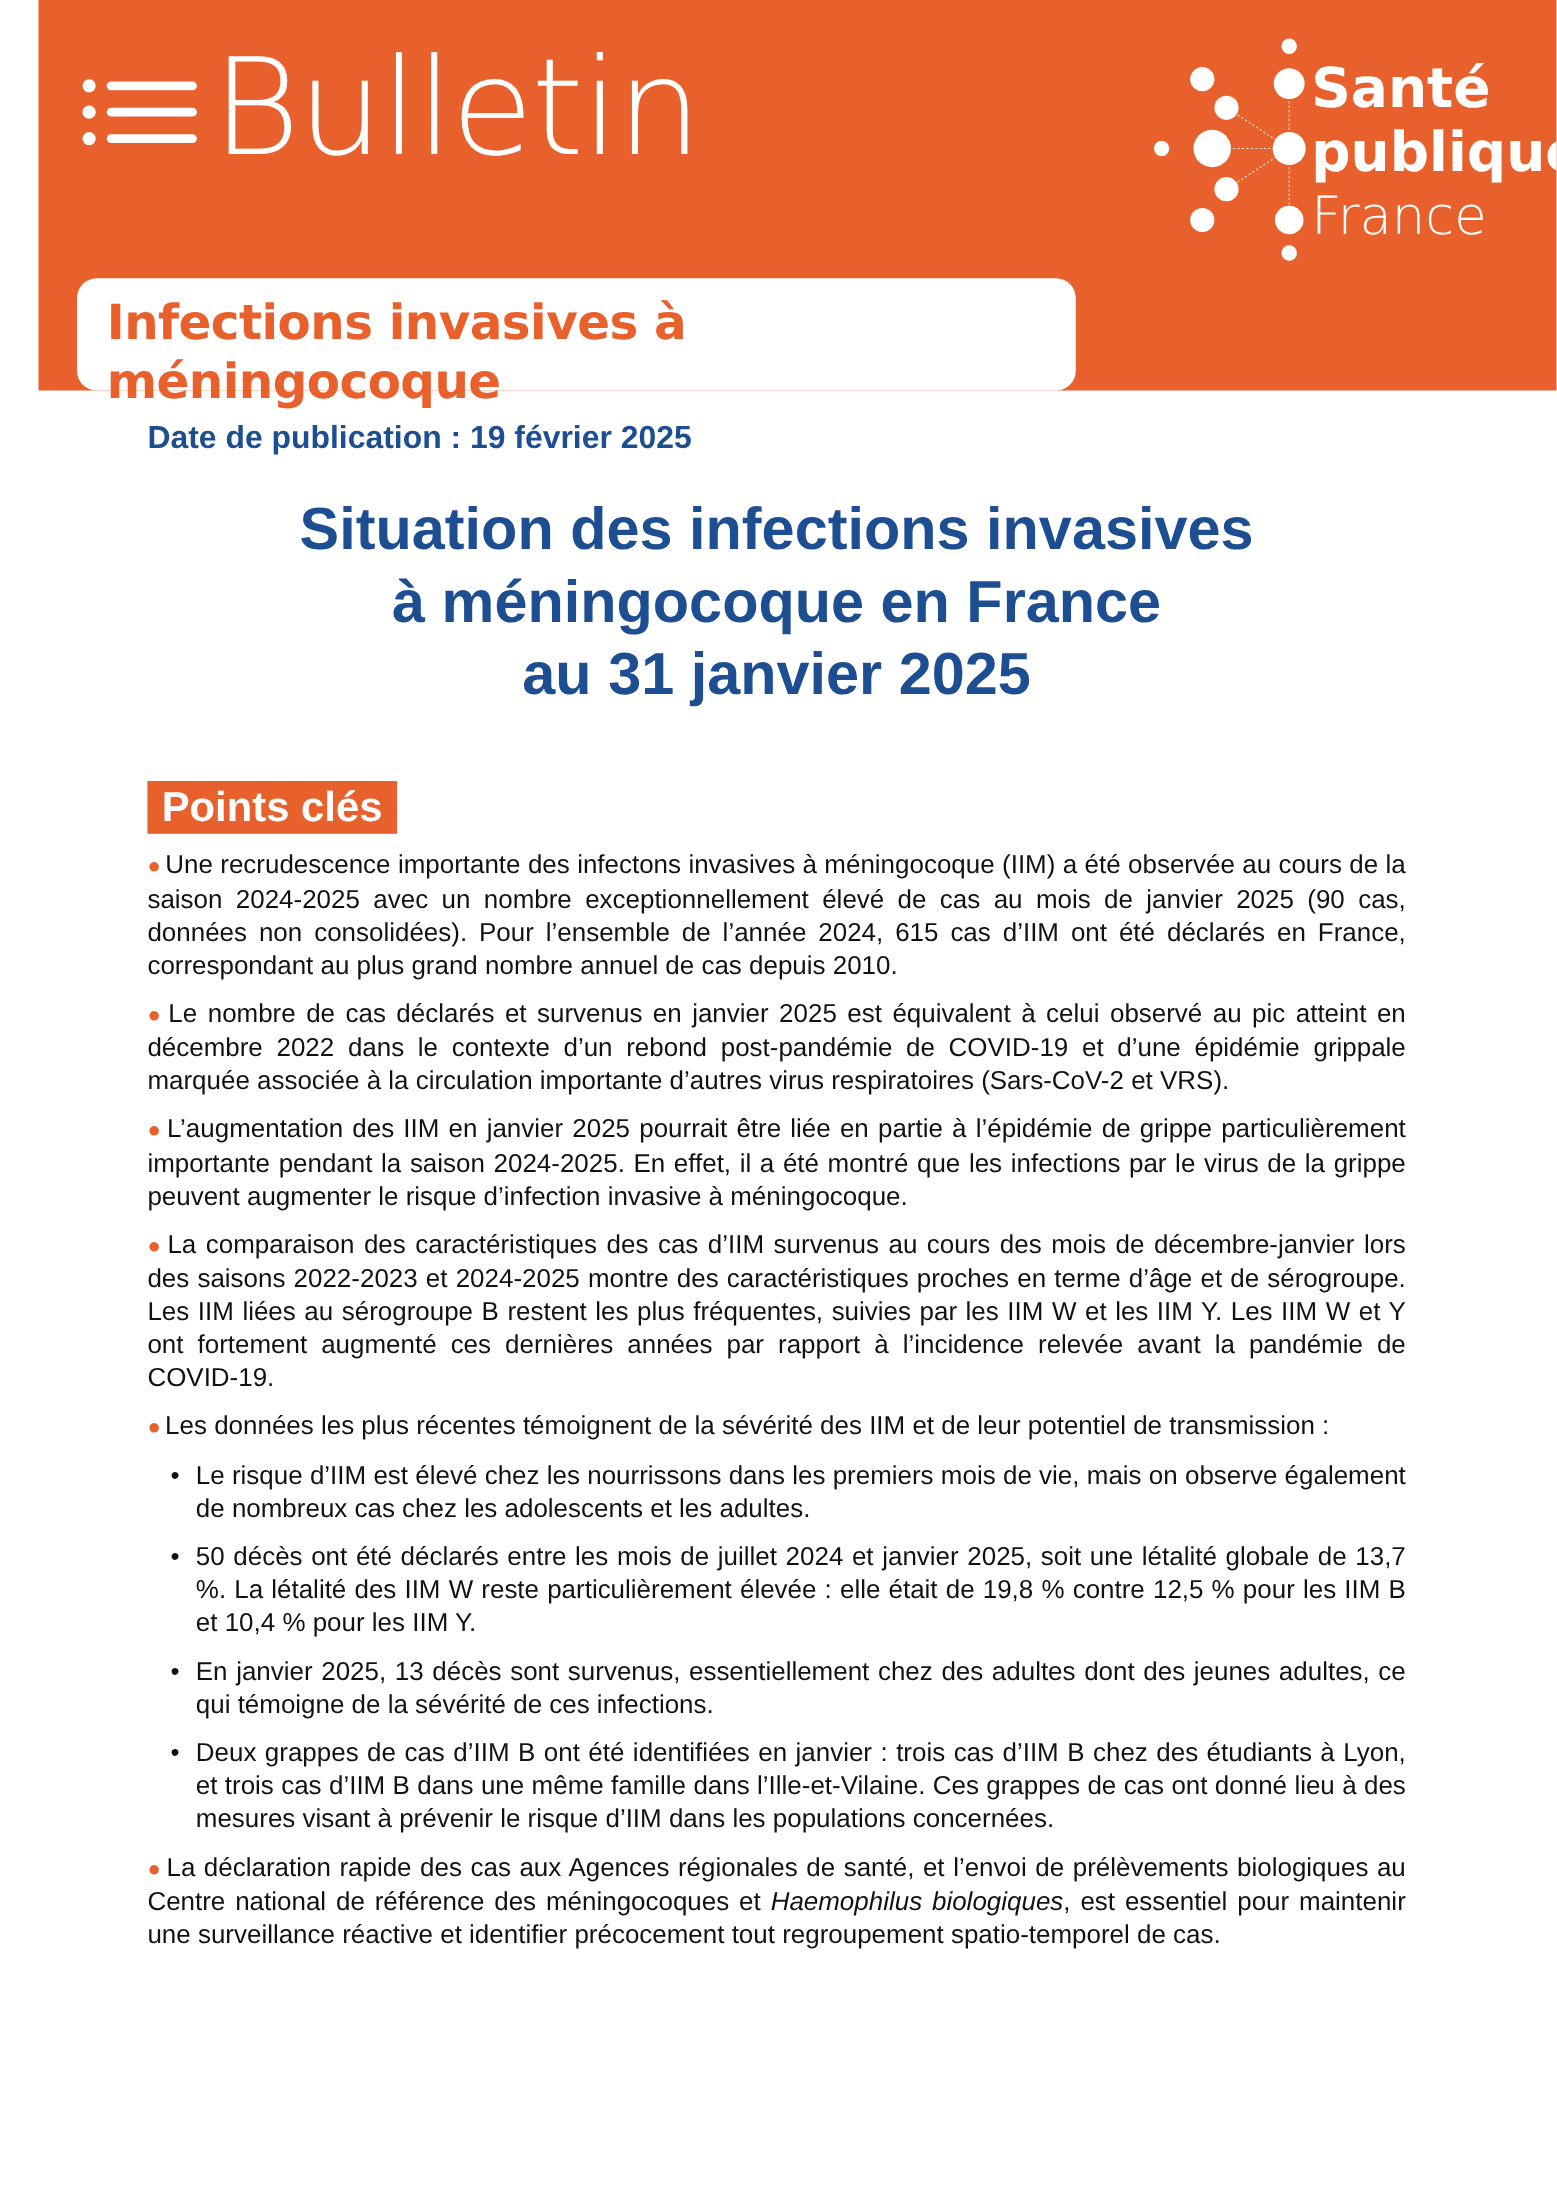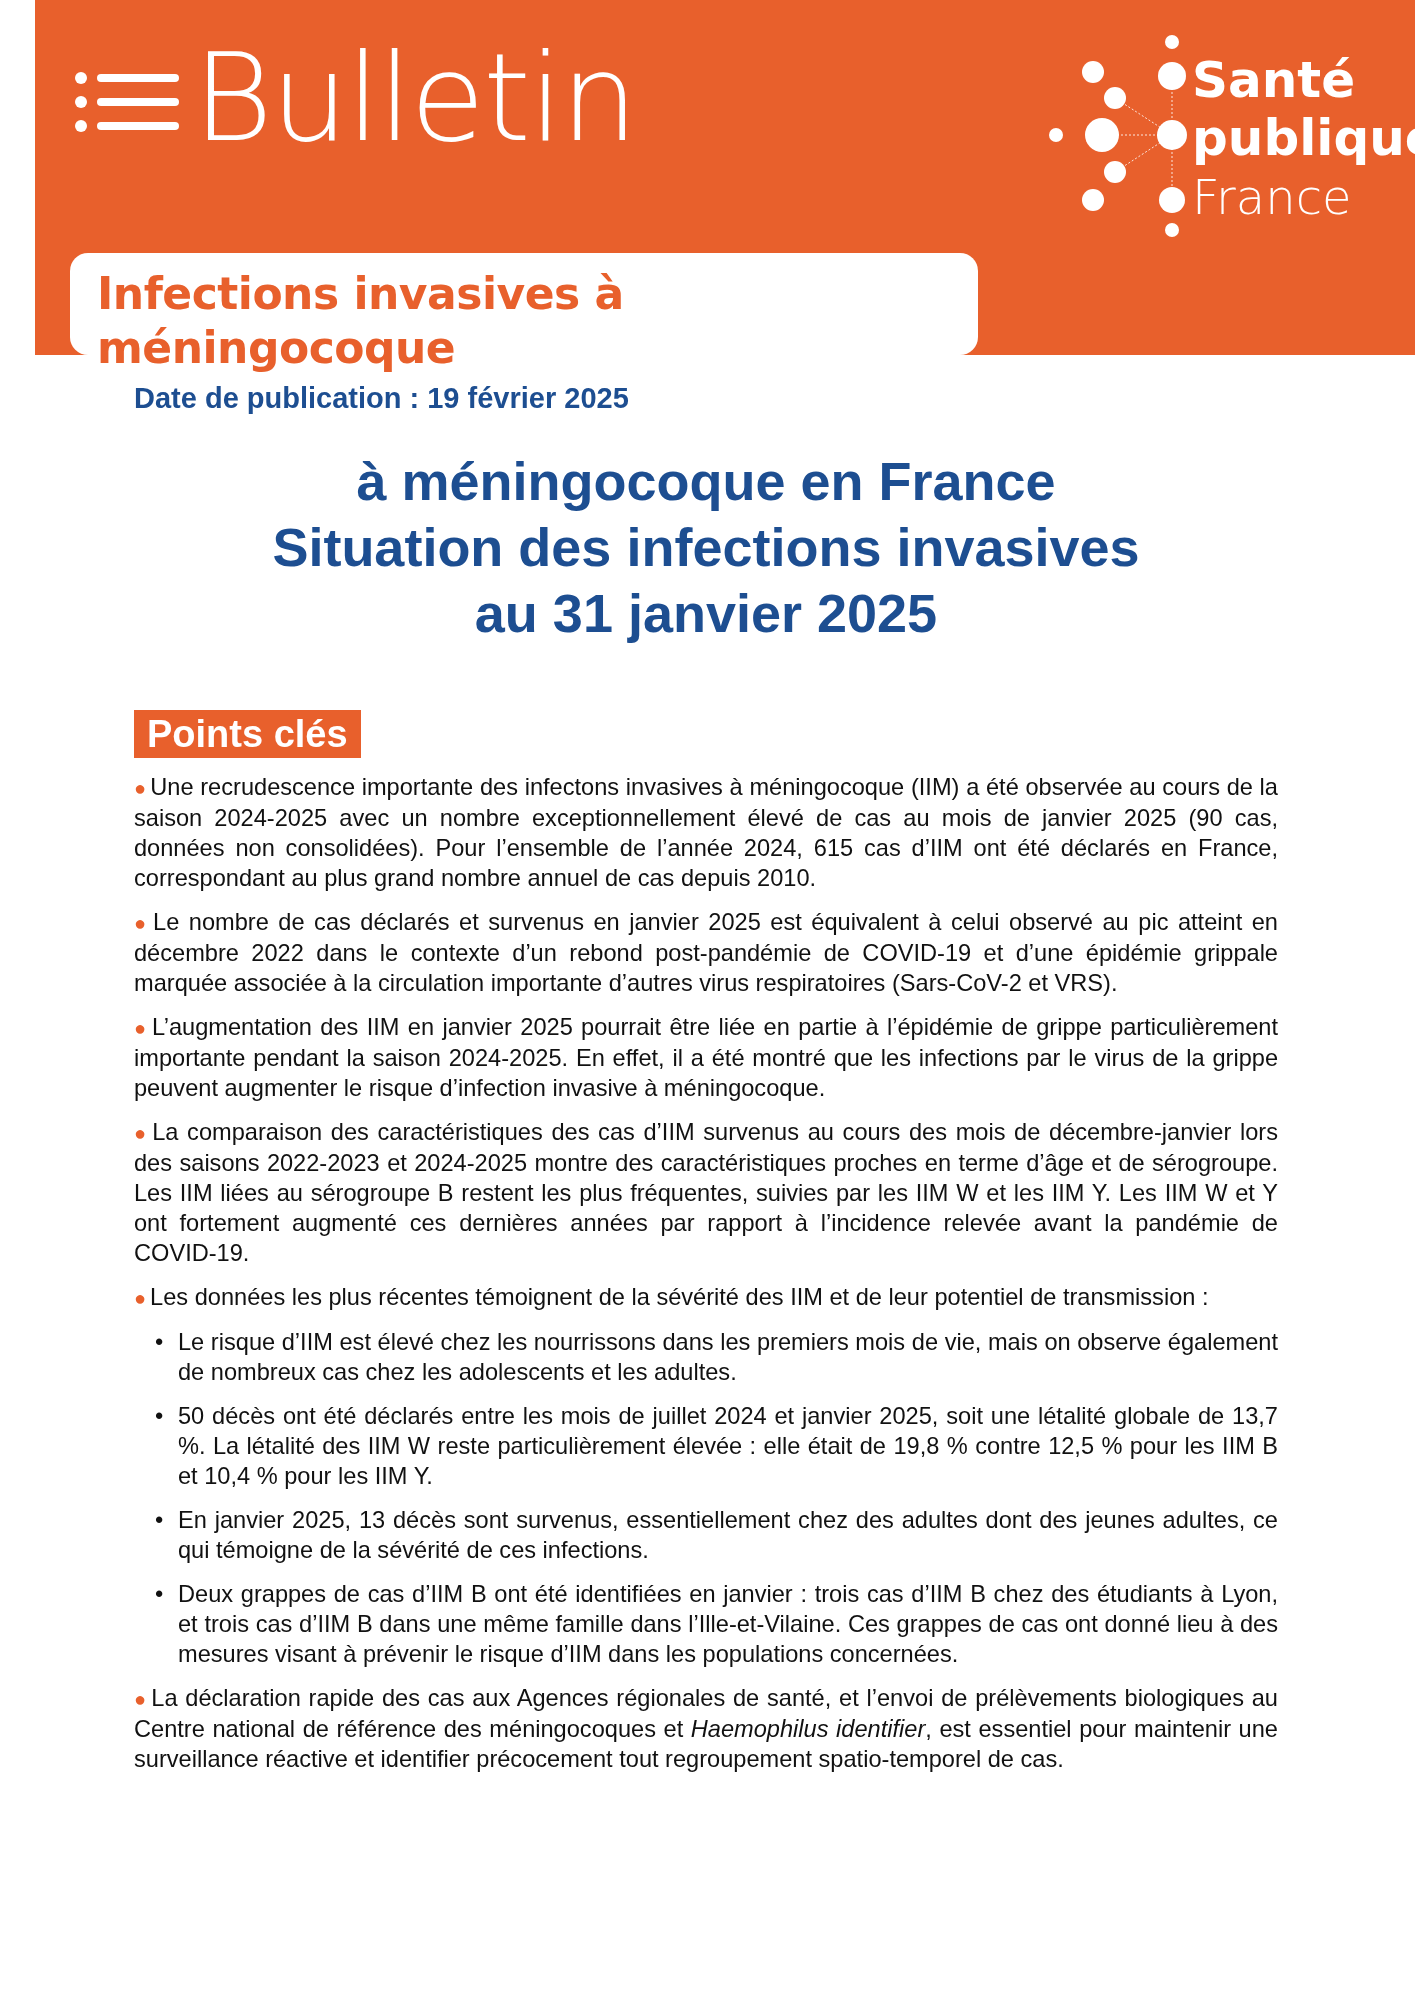--- a/index.html
+++ b/index.html
@@ -71,33 +71,33 @@
   </div>
 
   <div class="pill">
     <span>Infections invasives à méningocoque</span>
   </div>
 </div>
 
 <div class="pub-date">Date de publication : 19 février 2025</div>
 
 <div class="title">
+  <div>Situation des infections invasives</div>
   <div>à méningocoque en France</div>
-  <div>Situation des infections invasives</div>
   <div>au 31 janvier 2025</div>
 </div>
 
 <div class="points-title">Points clés</div>
 
 <div class="content">
   <p class="para"><span class="bullet-dot">●</span><span>Une recrudescence importante des infectons invasives à méningocoque (IIM) a été observée au cours de la saison 2024-2025 avec un nombre exceptionnellement élevé de cas au mois de janvier 2025 (90 cas, données non consolidées). Pour l’ensemble de l’année 2024, 615 cas d’IIM ont été déclarés en France, correspondant au plus grand nombre annuel de cas depuis 2010.</span></p>
   <p class="para"><span class="bullet-dot">●</span><span>Le nombre de cas déclarés et survenus en janvier 2025 est équivalent à celui observé au pic atteint en décembre 2022 dans le contexte d’un rebond post-pandémie de COVID-19 et d’une épidémie grippale marquée associée à la circulation importante d’autres virus respiratoires (Sars-CoV-2 et VRS).</span></p>
   <p class="para"><span class="bullet-dot">●</span><span>L’augmentation des IIM en janvier 2025 pourrait être liée en partie à l’épidémie de grippe particulièrement importante pendant la saison 2024-2025. En effet, il a été montré que les infections par le virus de la grippe peuvent augmenter le risque d’infection invasive à méningocoque.</span></p>
   <p class="para"><span class="bullet-dot">●</span><span>La comparaison des caractéristiques des cas d’IIM survenus au cours des mois de décembre-janvier lors des saisons 2022-2023 et 2024-2025 montre des caractéristiques proches en terme d’âge et de sérogroupe. Les IIM liées au sérogroupe B restent les plus fréquentes, suivies par les IIM W et les IIM Y. Les IIM W et Y ont fortement augmenté ces dernières années par rapport à l’incidence relevée avant la pandémie de COVID-19.</span></p>
   <p class="para" style="margin-bottom:14px"><span class="bullet-dot">●</span><span>Les données les plus récentes témoignent de la sévérité des IIM et de leur potentiel de transmission :</span></p>
   <ul class="sub">
     <li>Le risque d’IIM est élevé chez les nourrissons dans les premiers mois de vie, mais on observe également de nombreux cas chez les adolescents et les adultes.</li>
     <li>50 décès ont été déclarés entre les mois de juillet 2024 et janvier 2025, soit une létalité globale de 13,7 %. La létalité des IIM W reste particulièrement élevée : elle était de 19,8 % contre 12,5 % pour les IIM B et 10,4 % pour les IIM Y.</li>
     <li>En janvier 2025, 13 décès sont survenus, essentiellement chez des adultes dont des jeunes adultes, ce qui témoigne de la sévérité de ces infections.</li>
     <li>Deux grappes de cas d’IIM B ont été identifiées en janvier : trois cas d’IIM B chez des étudiants à Lyon, et trois cas d’IIM B dans une même famille dans l’Ille-et-Vilaine. Ces grappes de cas ont donné lieu à des mesures visant à prévenir le risque d’IIM dans les populations concernées.</li>
   </ul>
-  <p class="para"><span class="bullet-dot">●</span><span>La déclaration rapide des cas aux Agences régionales de santé, et l’envoi de prélèvements biologiques au Centre national de référence des méningocoques et </span><em>Haemophilus identifier</em><span>, est essentiel pour maintenir une surveillance réactive et identifier précocement tout regroupement spatio-temporel de cas.</span></p>
+  <p class="para"><span class="bullet-dot">●</span><span>La déclaration rapide des cas aux Agences régionales de santé, et l’envoi de prélèvements biologiques au Centre national de référence des méningocoques et </span><em>Haemophilus biologiques</em><span>, est essentiel pour maintenir une surveillance réactive et identifier précocement tout regroupement spatio-temporel de cas.</span></p>
 </div>
 
 </body></html>

